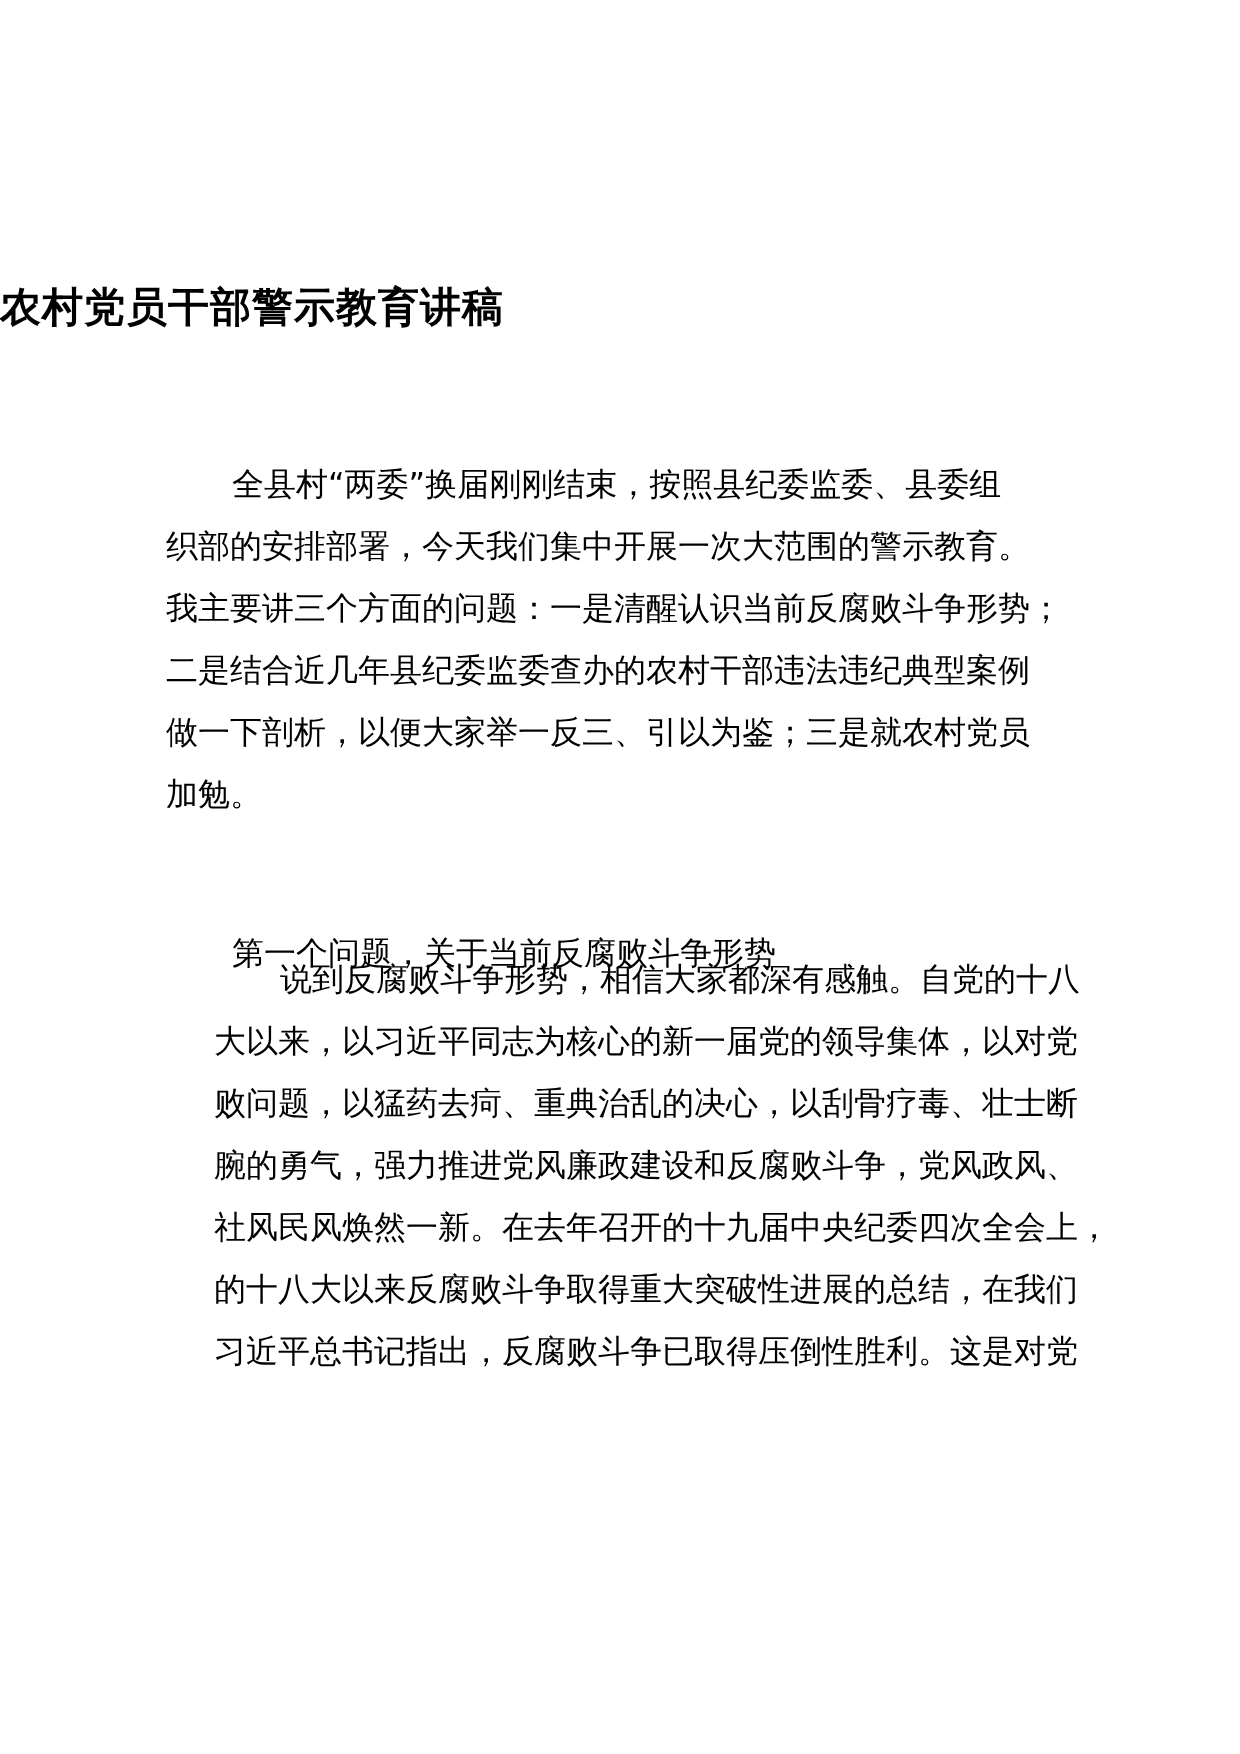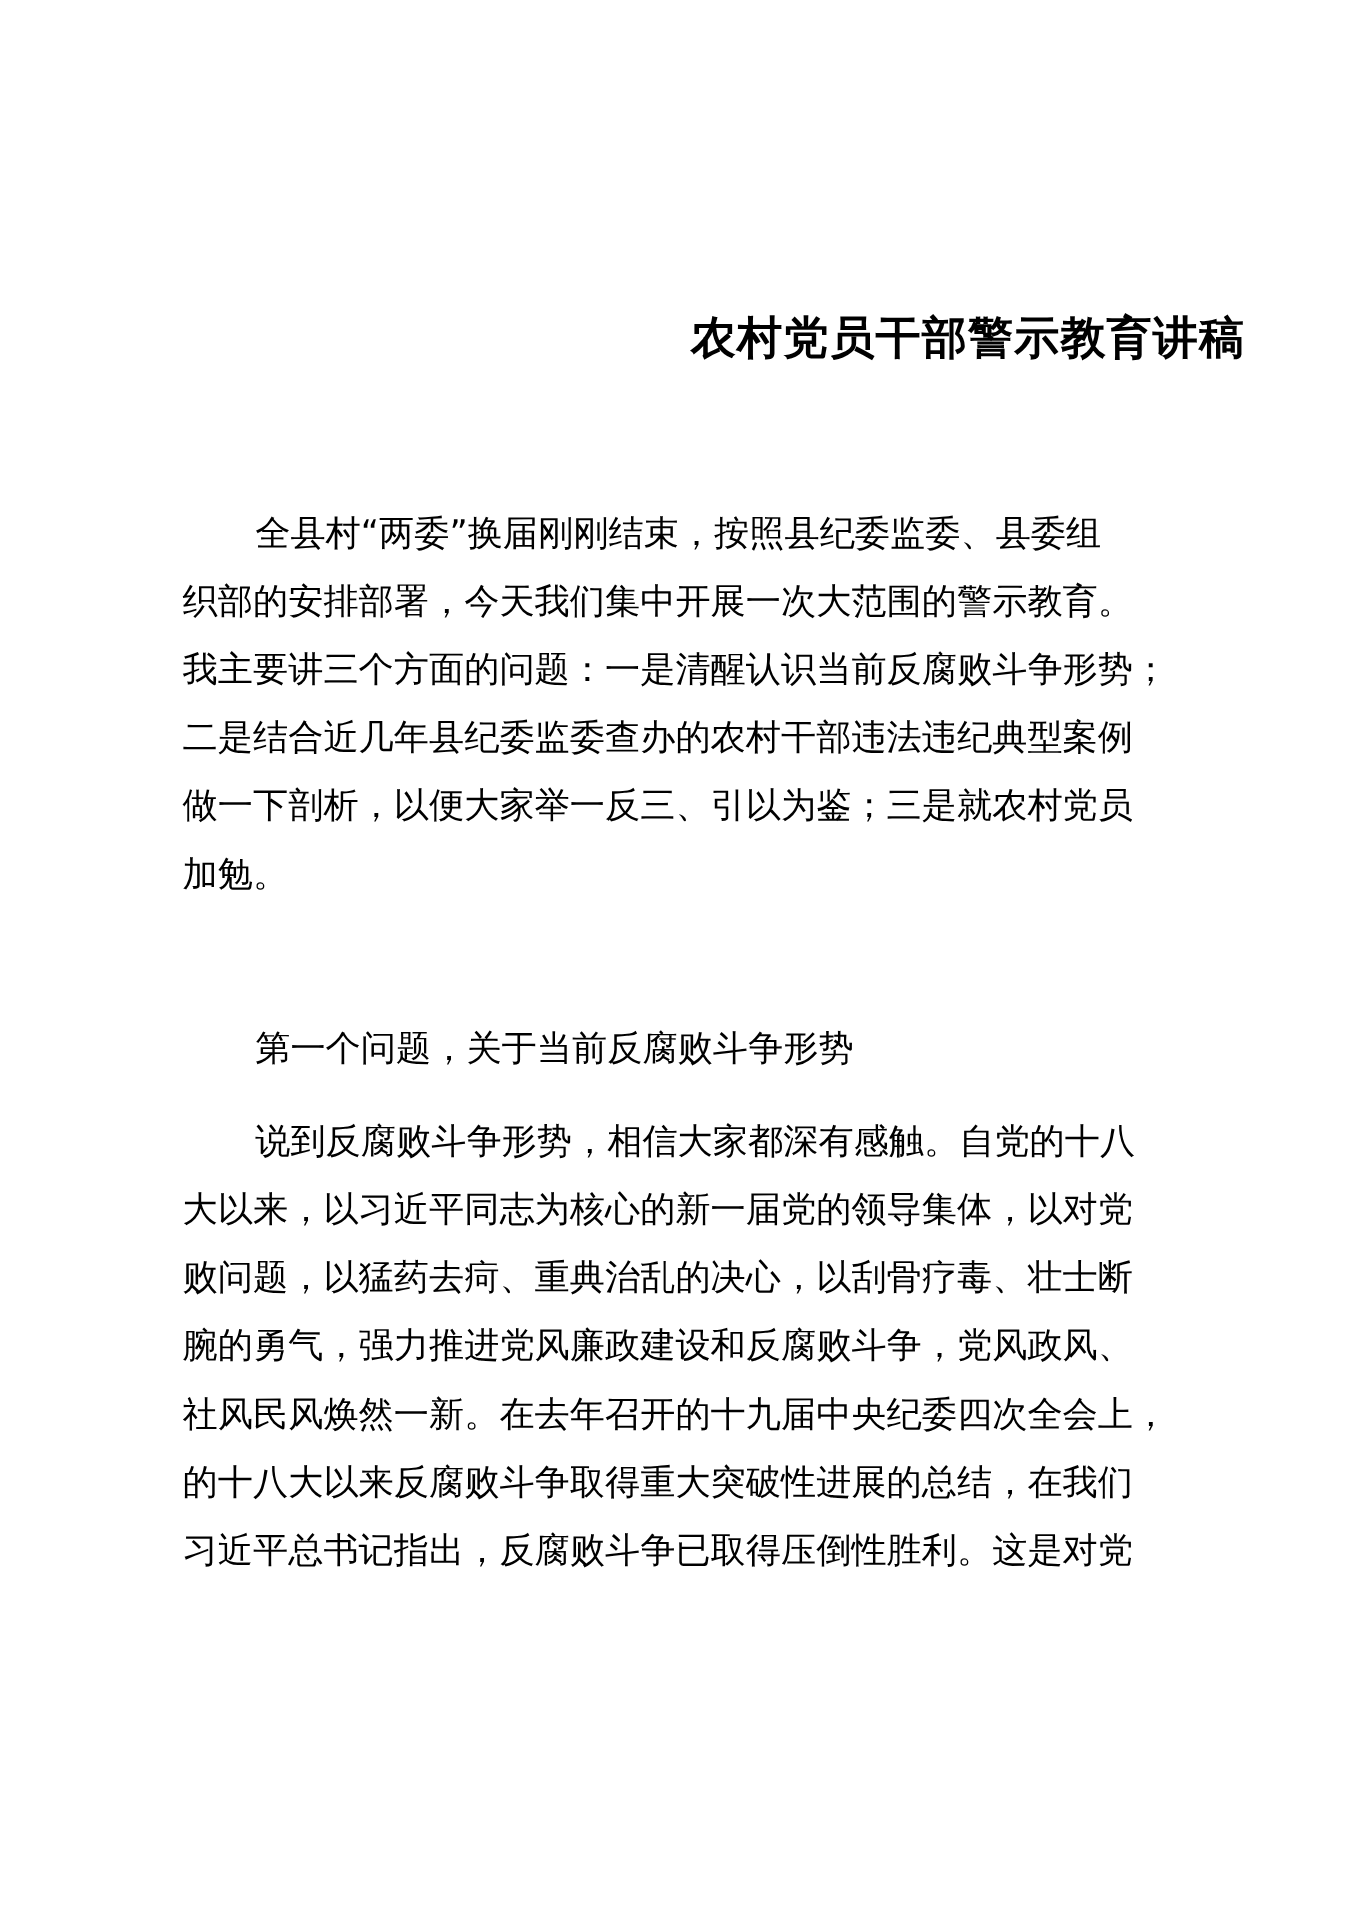--- a/index.html
+++ b/index.html
@@ -21,21 +21,21 @@
       top: 0;
       width: 1240px;
       height: 1754px;
       background: #ffffff;
     }
     .title {
       position: absolute;
       left: 0;
       width: 1132px;
       top: 252px;
-      text-align: right;
+      text-align: left;
       font-size: 41px;
       font-weight: bold;
       line-height: 56px;
       letter-spacing: 1px;
       color: #000000;
     }
     .body-text {
       position: absolute;
       left: 166px;
       width: 960px;
@@ -46,21 +46,21 @@
     }
     .line {
       display: block;
       height: 62px;
     }
     .indent {
       padding-left: 66px;
     }
     #para-1 { top: 453px; }
     #heading-1 { top: 922px; }
-    #para-2 { top: 1006px; }
+    #para-2 { top: 948px; margin-left: 48px; }
   </style>
 </head>
 <body>
 
 <div class="page">
 
   <h1 class="title">农村党员干部警示教育讲稿</h1>
 
   <div class="body-text" id="para-1">
     <span class="line indent">全县村“两委”换届刚刚结束，按照县纪委监委、县委组</span>

